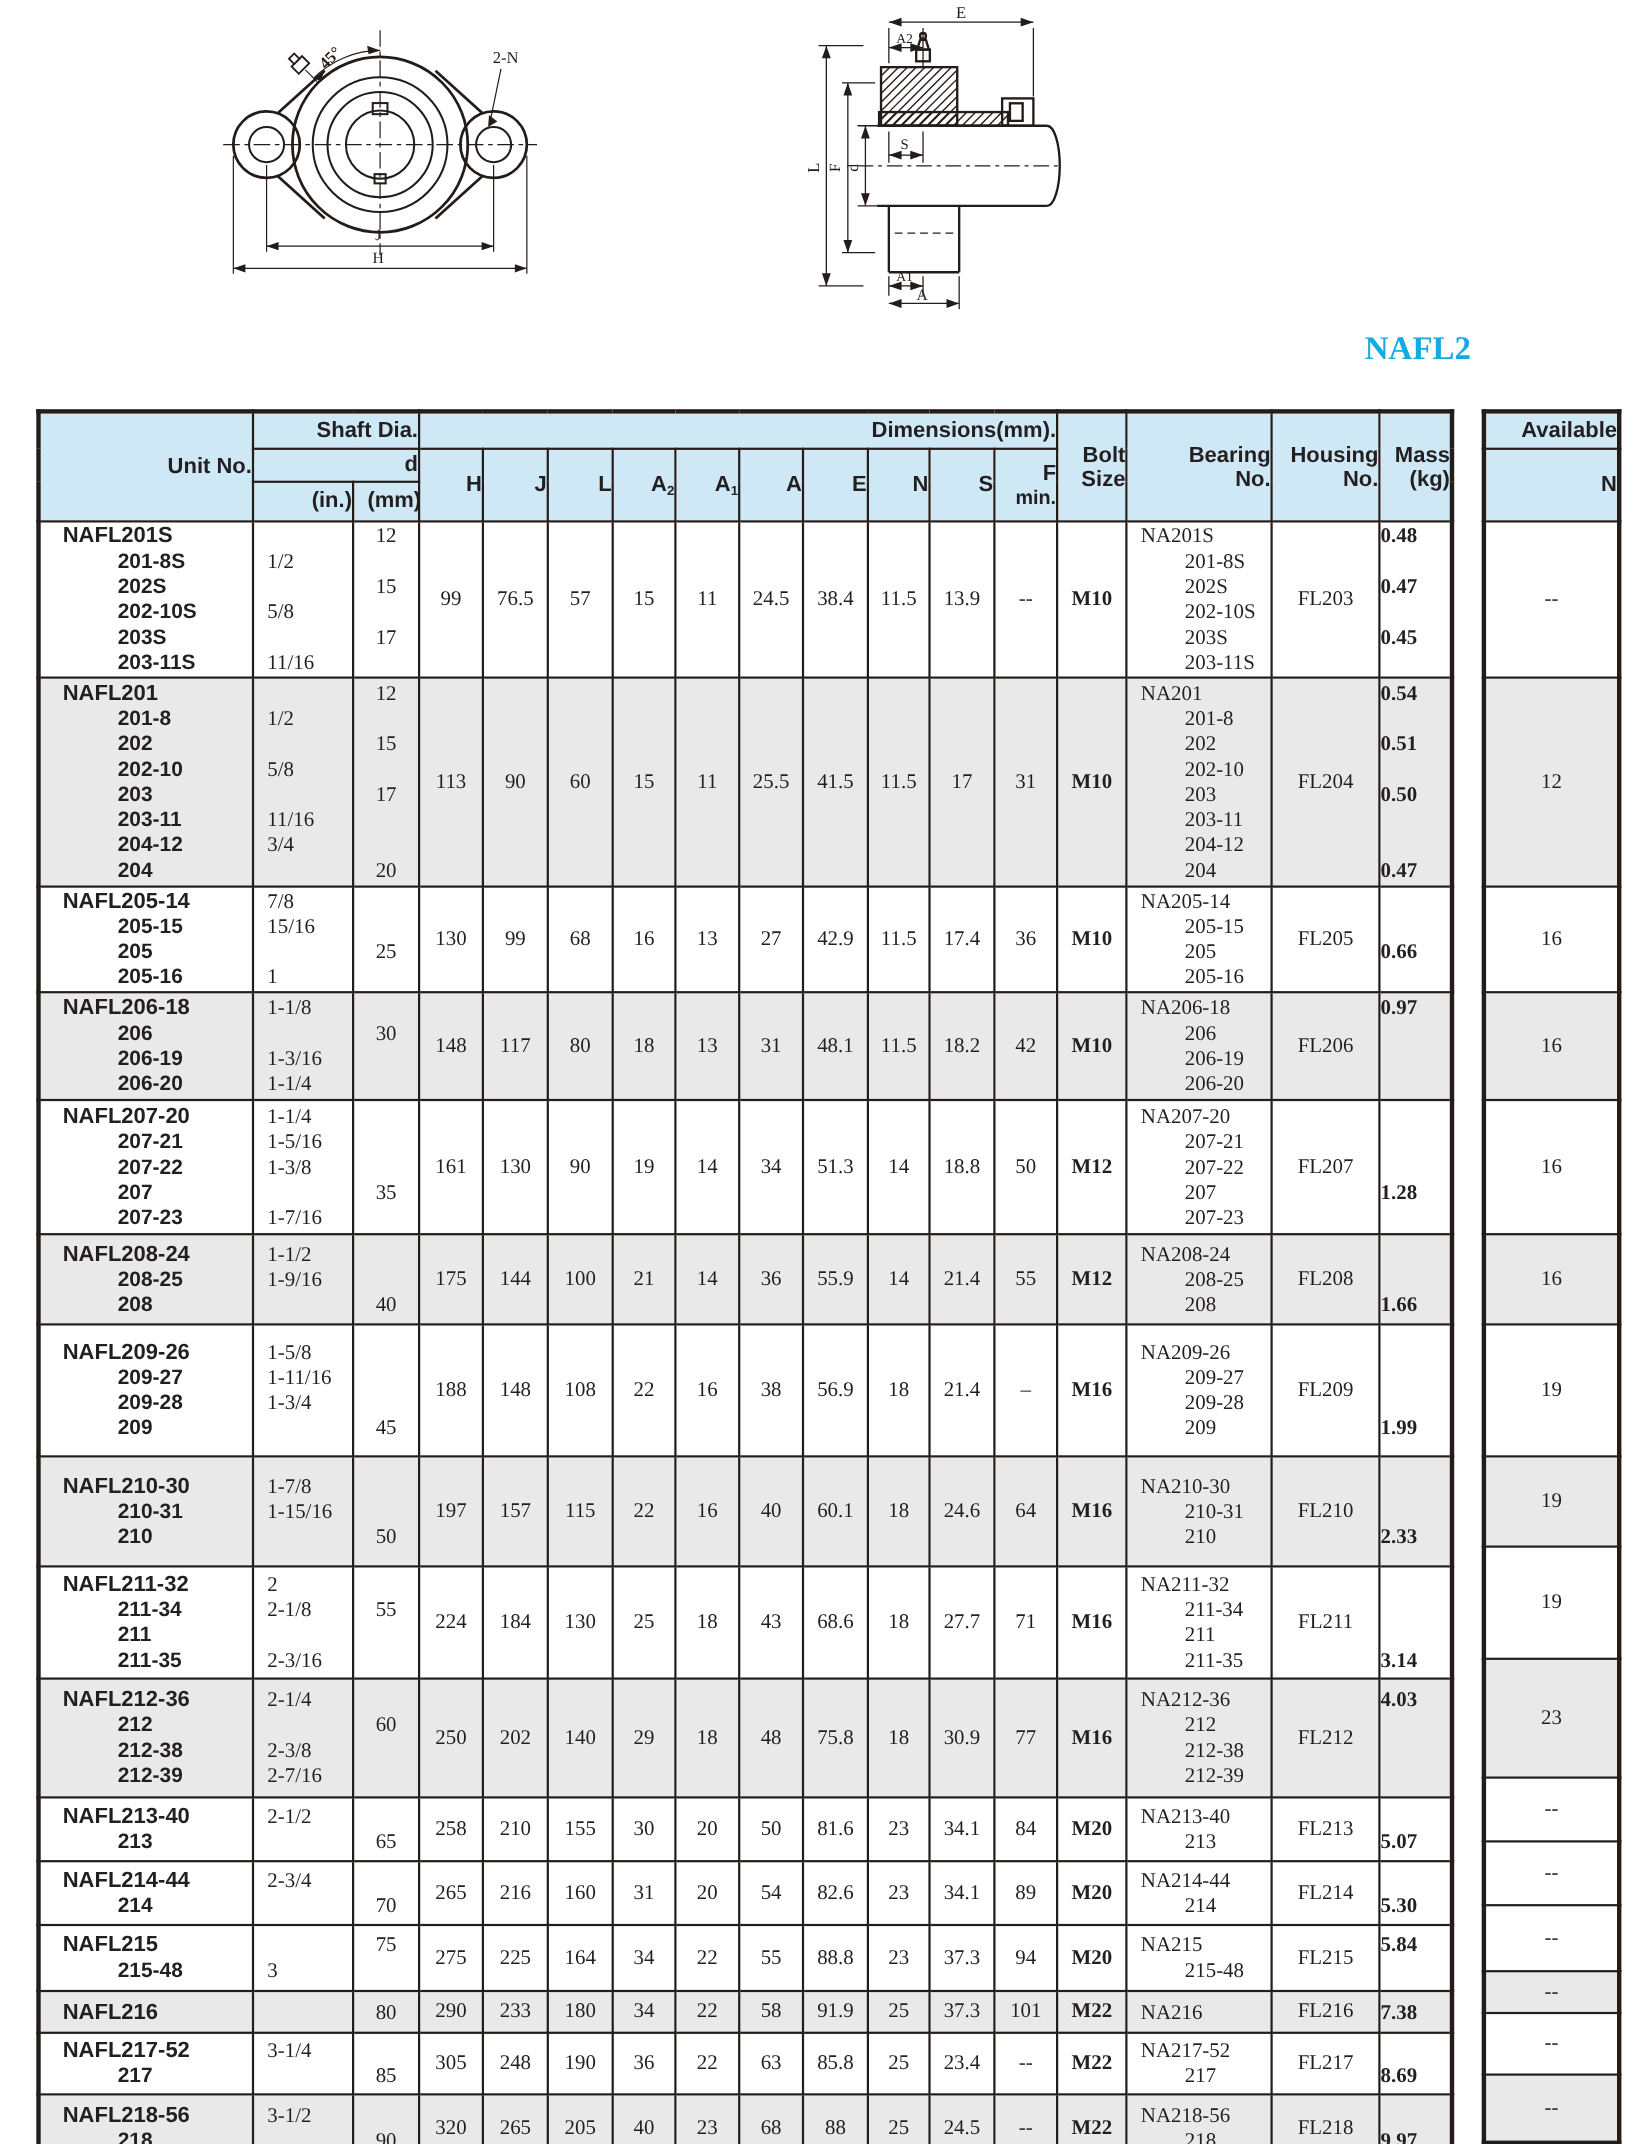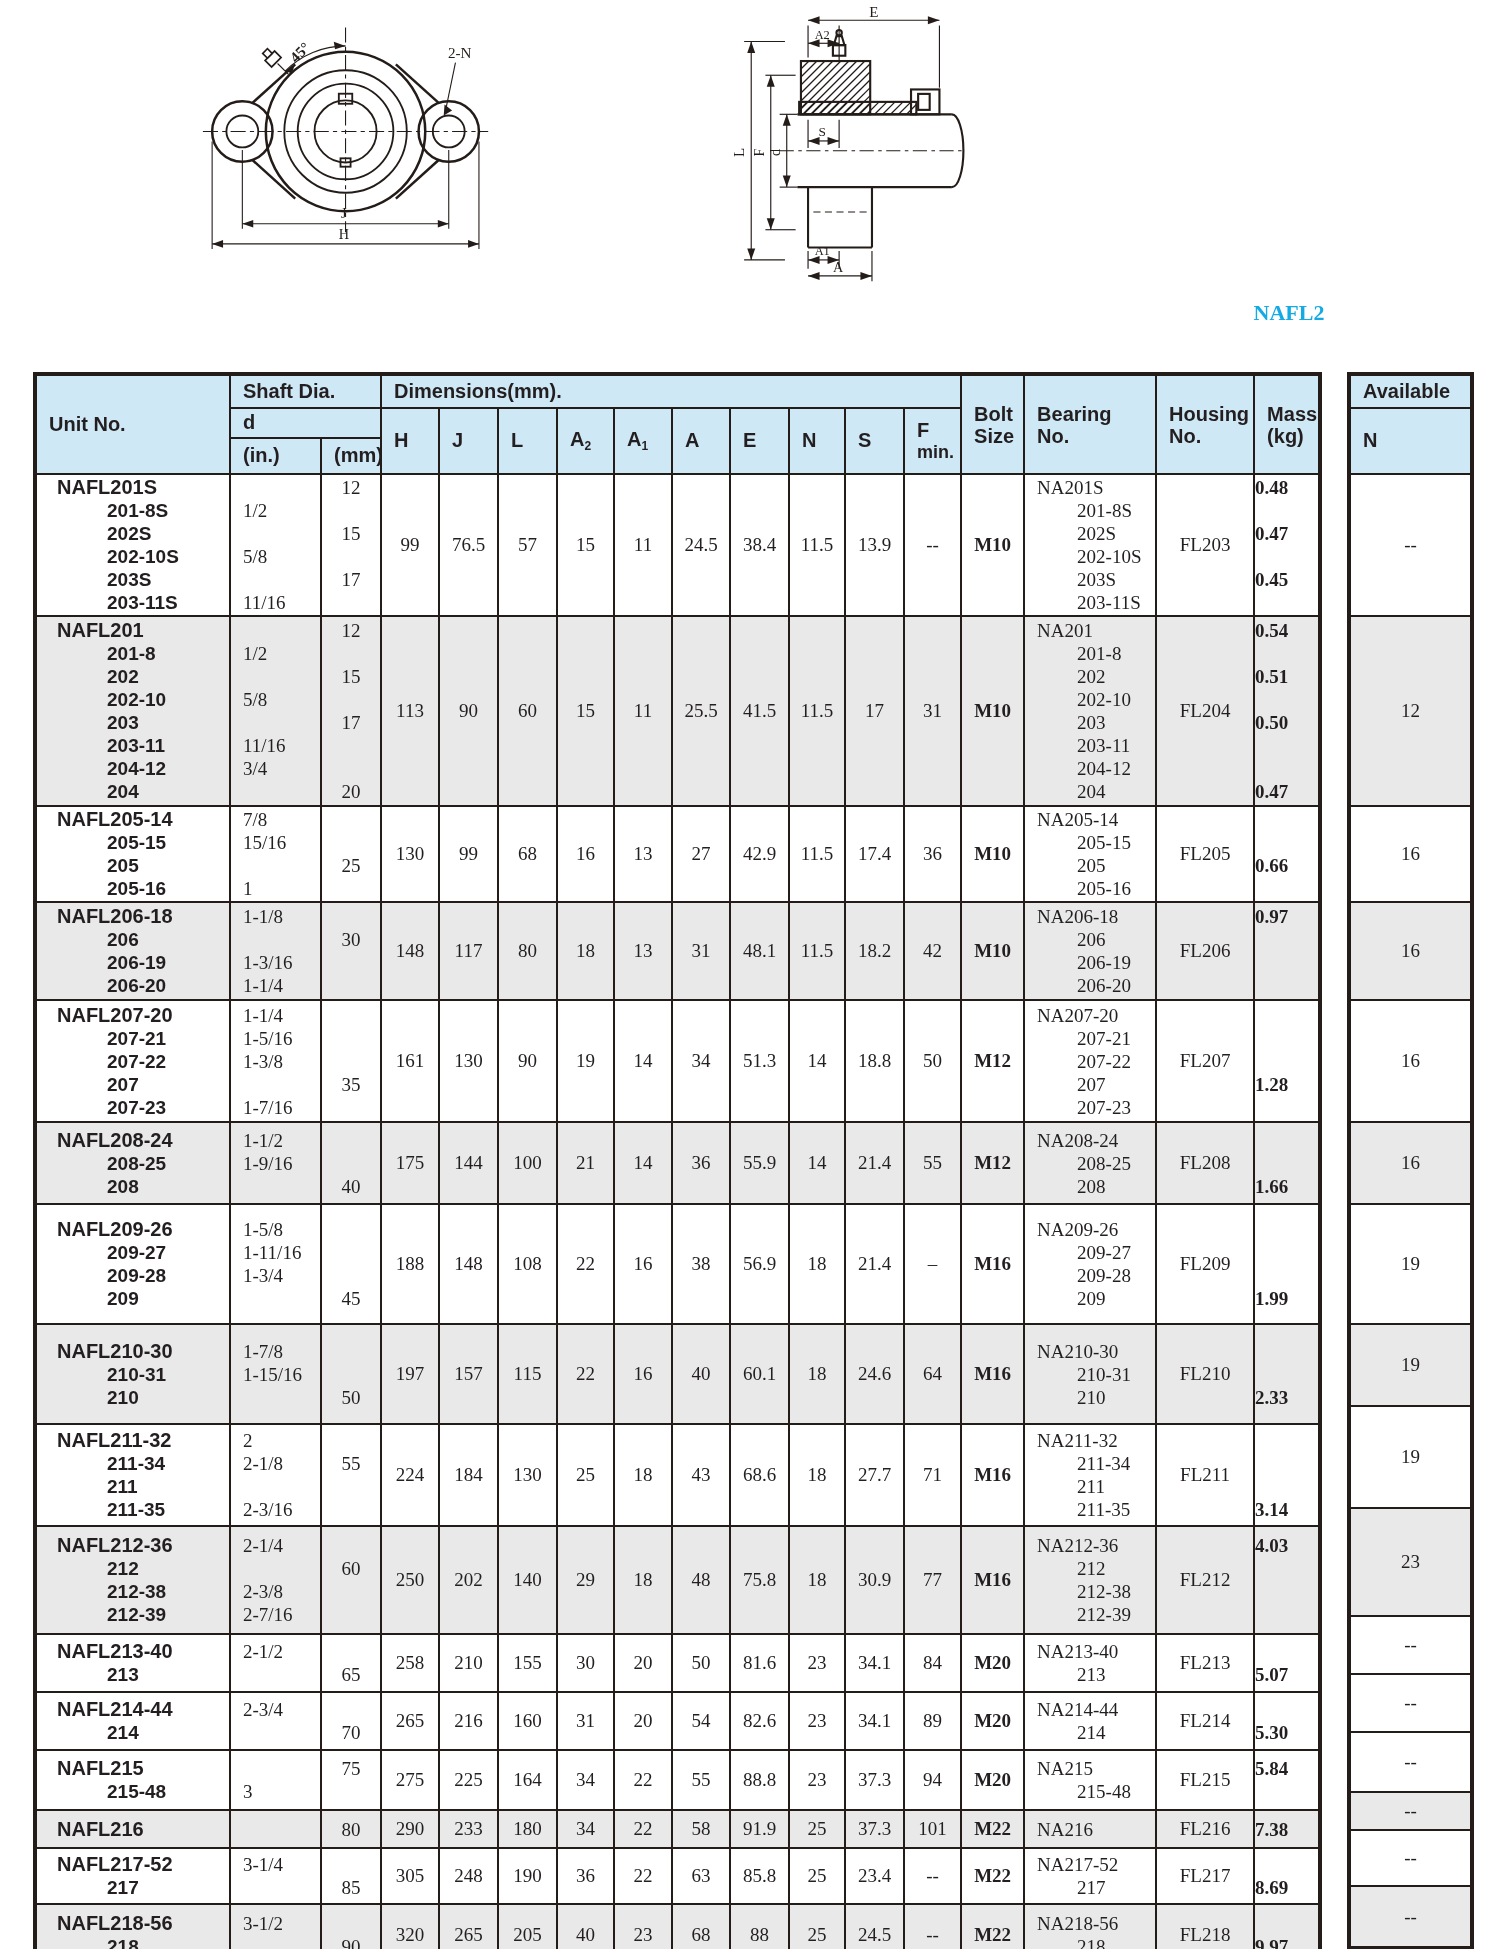--- a/index.html
+++ b/index.html
@@ -4,28 +4,28 @@
 <style>
   :root{
     --line:#241c19; --ink:#231f20; --header-blue:#cfe8f6; --row-gray:#e9e9e9; --title-cyan:#14aae3;
   }
   html,body{margin:0;padding:0;}
   body{width:1497px;height:1949px;position:relative;background:#ffffff;color:var(--ink);
        font-family:"Liberation Sans",sans-serif;overflow:hidden;}
   svg text{font-family:"Liberation Serif",serif;fill:var(--line);}
   .brand{position:absolute;left:1088px;top:300px;width:402px;text-align:center;
          font-family:"Liberation Serif",serif;font-weight:bold;color:var(--title-cyan);line-height:1.15;}
-  .brand .l1{font-size:22px;}
+  .brand .l1{font-size:30px;}
   .brand .l2{font-size:27px;}
 
   table{border-collapse:collapse;table-layout:fixed;}
   #main-table{position:absolute;left:33px;top:372px;width:1289px;border:4px solid var(--line);}
   #avail-table{position:absolute;left:1347px;top:372px;width:127px;border:4px solid var(--line);}
   th,td{border:2px solid var(--line);padding:0;overflow:hidden;vertical-align:middle;}
-  thead th{background:var(--header-blue);font-weight:bold;font-size:20px;line-height:1.08;text-align:left;padding-left:12px;}
+  thead th{background:var(--header-blue);font-weight:bold;font-size:20px;line-height:1.08;text-align:right;padding-left:12px;}
   .hln{line-height:22px;}
   .sub{font-size:12px;vertical-align:-4px;font-weight:bold;}
   .minlbl{font-size:18px;font-weight:bold;line-height:20px;}
   tr.shade td{background:var(--row-gray);}
   td{font-size:19px;}
   .ln{height:23px;line-height:23px;white-space:nowrap;}
   td.unit .ln{font-weight:bold;font-size:19px;text-align:left;padding-left:70px;}
   td.unit .ln.first{padding-left:20px;font-size:20px;}
   td.inch .ln{font-family:"Liberation Serif",serif;text-align:left;padding-left:12px;}
   td.mmcol .ln{font-family:"Liberation Serif",serif;text-align:center;}

